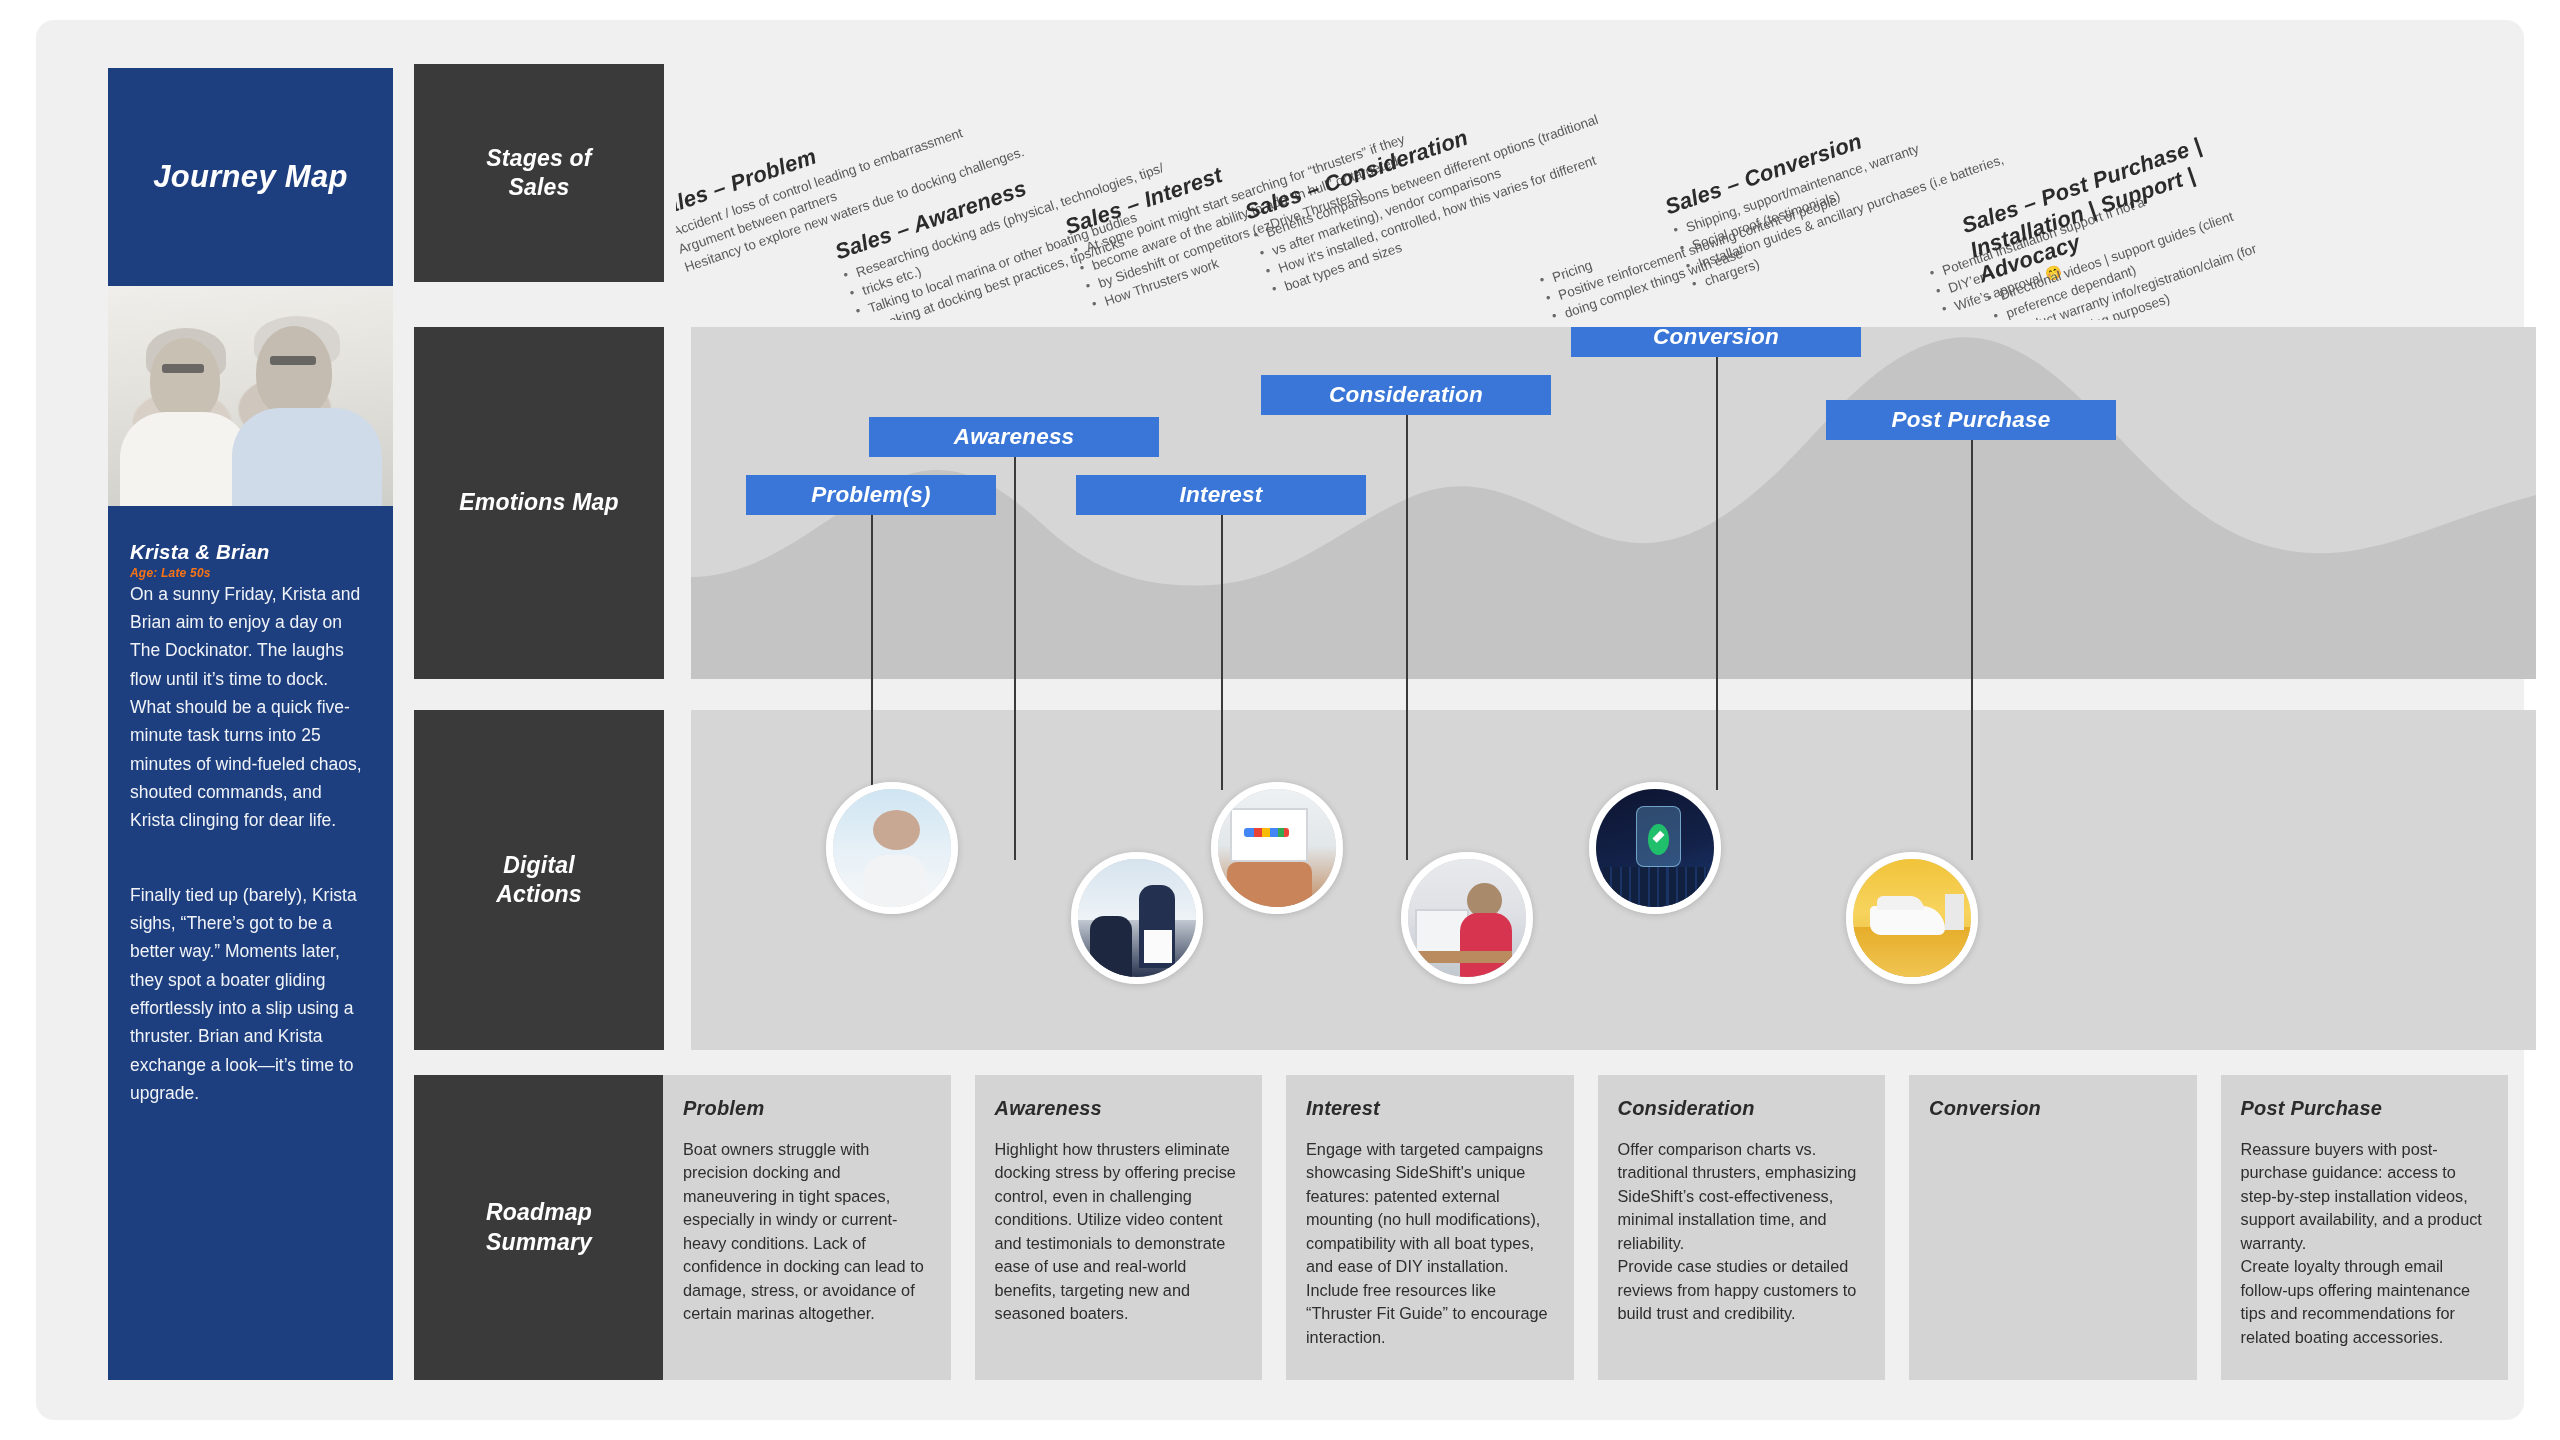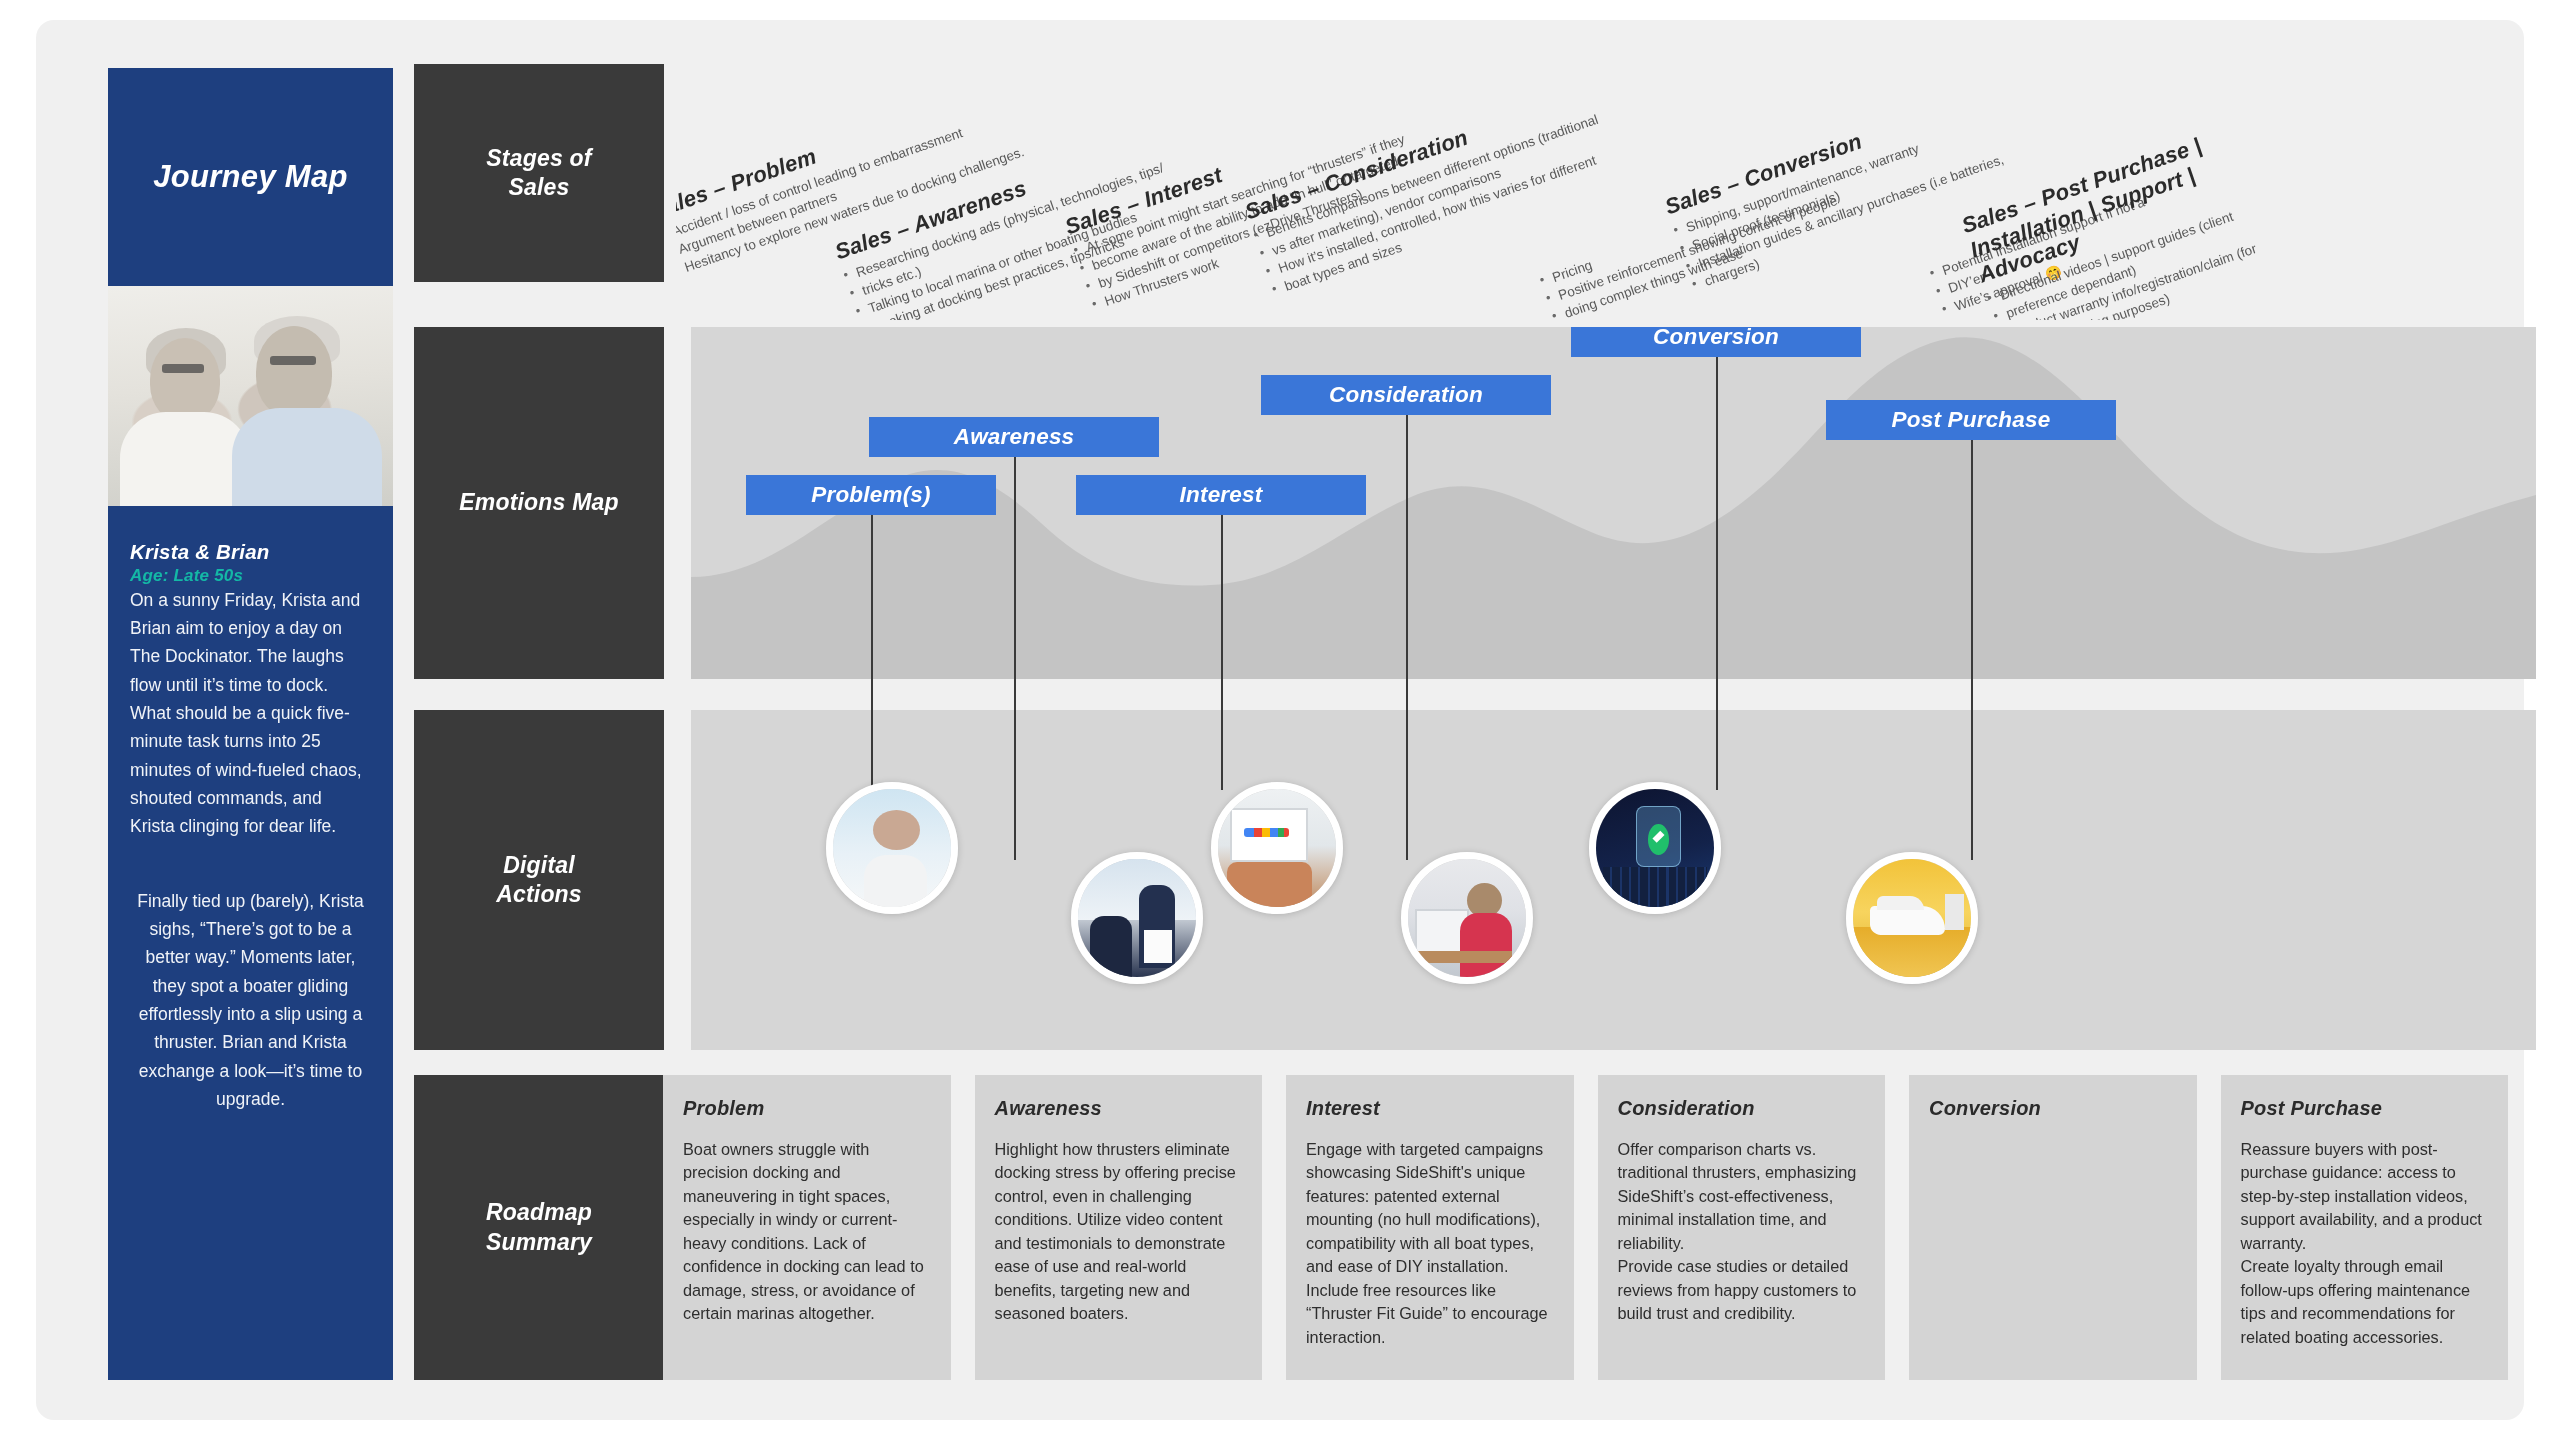--- a/index.html
+++ b/index.html
@@ -84,27 +84,27 @@
     flex: 1;
     background: #1e3f7f;
     padding: 34px 22px 20px 22px;
     color: #ffffff;
   }
   .persona-name {
     font-size: 20.5px; font-weight: bold; font-style: italic;
     letter-spacing: .2px; line-height: 1.15;
   }
   .persona-age {
-    font-size: 17px; font-weight: bold; font-style: italic;
-    color: #14b8a6; margin-top: 2px; letter-spacing: .2px;
+    font-size: 12px; font-weight: bold; font-style: italic;
+    color: #f97316; margin-top: 2px; letter-spacing: .2px;
   }
   .persona-para {
     font-size: 17.5px; line-height: 1.62; color: #f0f3f8;
   }
-  .persona-para + .persona-para { margin-top: 46px; text-align: center; }
+  .persona-para + .persona-para { margin-top: 46px; }
 
   
   .rowlabel {
     position: absolute;
     background: #3a3a3a;
     color: #ffffff;
     display: flex; align-items: center; justify-content: center;
     text-align: center;
     font-size: 23px; font-weight: bold; font-style: italic;
     line-height: 1.28; letter-spacing: .2px;

